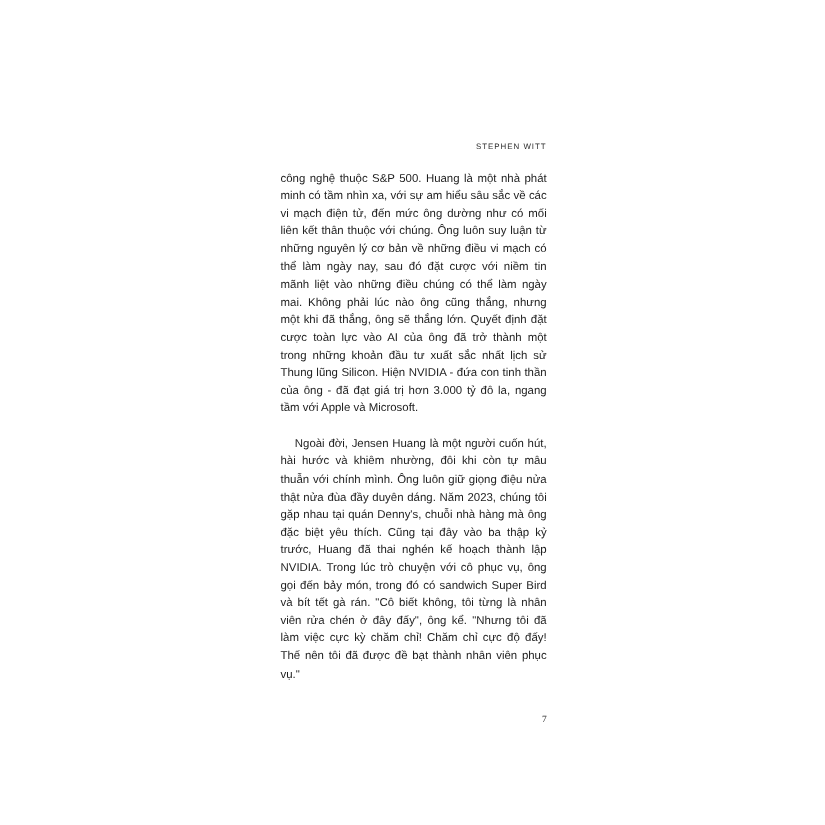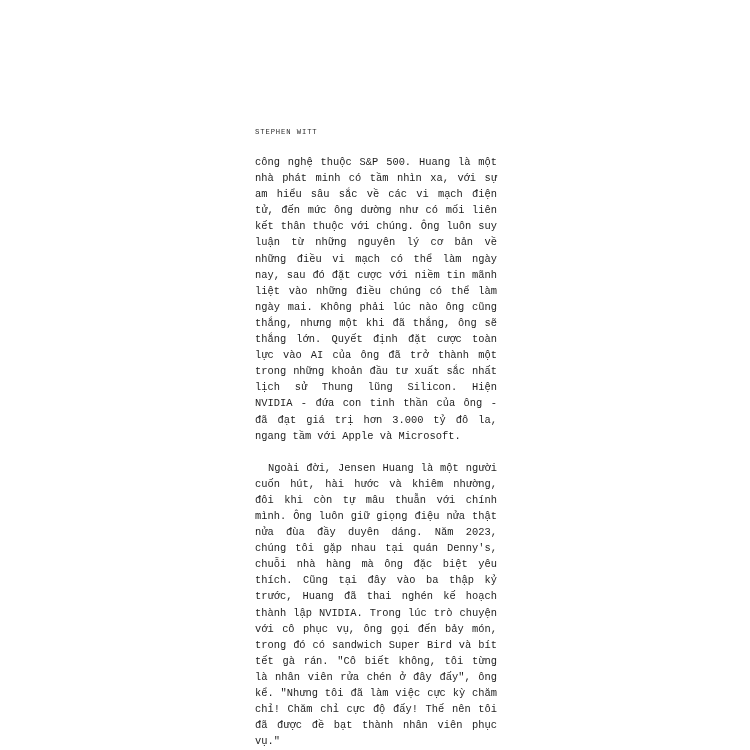--- a/index.html
+++ b/index.html
@@ -22,36 +22,37 @@
     background: #ffffff;
   }
   
   .page-inner {
     position: absolute;
     left: 255px;
     top: 128px;
     width: 242px;
   }
   .running-head {
-    font-family: Liberation Mono, monospace;
+    text-align: right;
+    font-family: Liberation Sans, sans-serif;
     font-size: 7.2px;
     letter-spacing: 0.9px;
     color: #2b2b2b;
     margin: 0 0 18px 0;
     text-transform: uppercase;
   }
   .body-text p {
     margin: 0;
     font-size: 10.4px;
     line-height: 16.1px;
     color: #1d1d1d;
     text-align: justify;
     text-justify: inter-word;
     hyphens: none;
-    font-family: Liberation Mono, monospace;
+    font-family: Liberation Sans, sans-serif;
   }
   .body-text p.indent {
     text-indent: 13px;
     margin-top: 16px;
   }
   .folio {
     margin-top: 26px;
     text-align: right;
     font-size: 8.6px;
     color: #2b2b2b;

